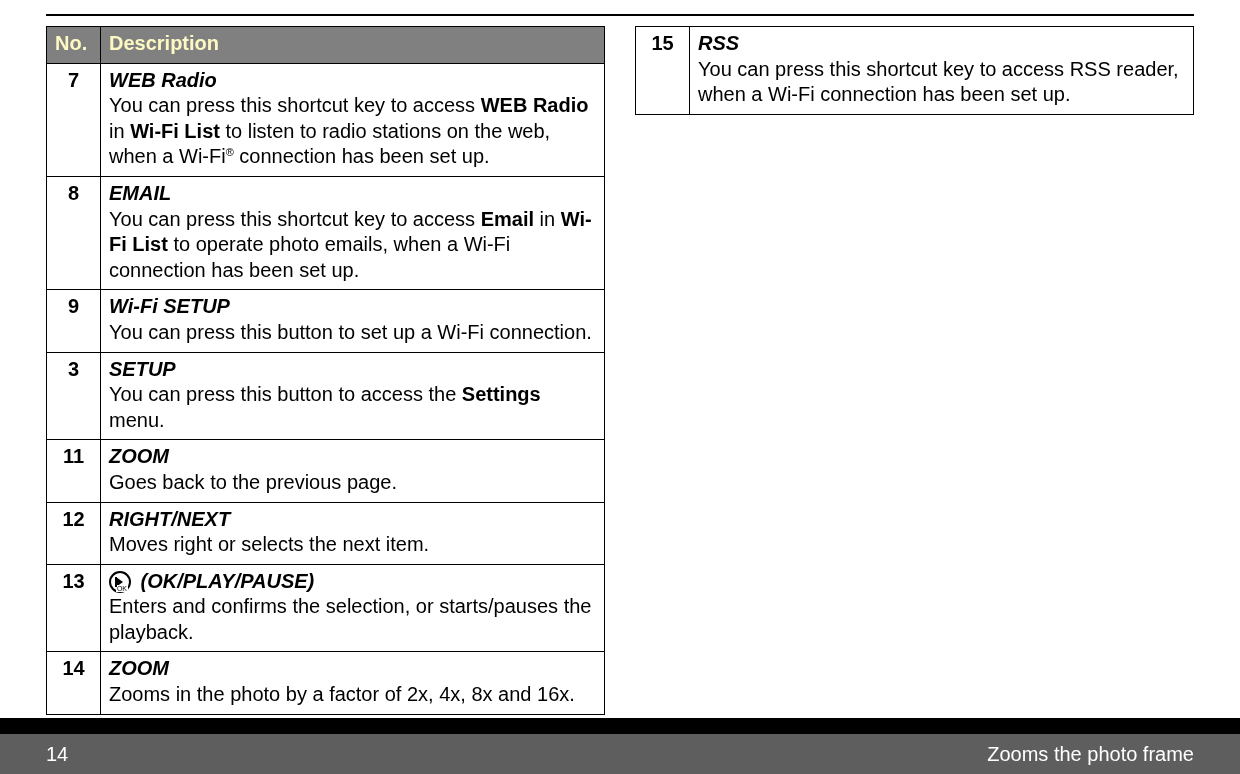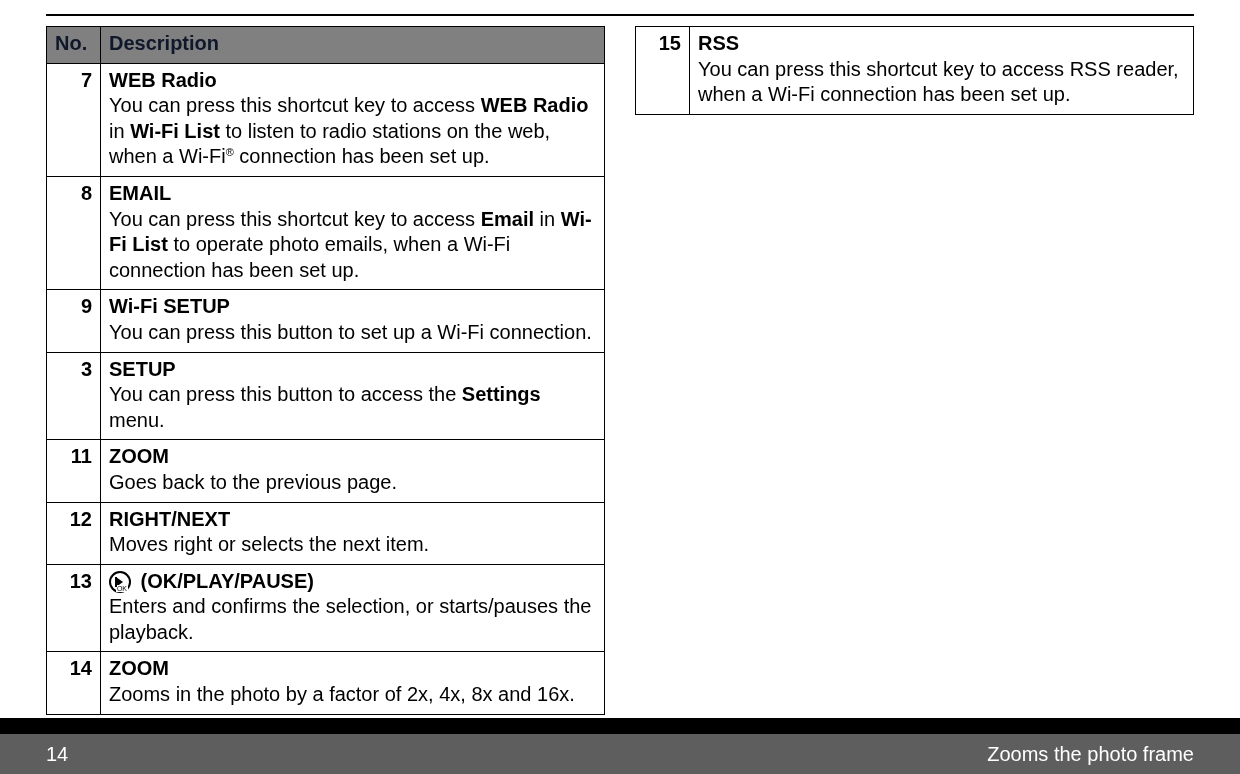--- a/index.html
+++ b/index.html
@@ -35,29 +35,29 @@
   }
   th, td {
     border:1px solid #000;
     padding: 4px 8px 6px 8px;
     vertical-align: top;
     text-align:left;
     line-height:1.28;
   }
   th {
     background:#808080;
-    color:#0f172a;
+    color:#fef9c3;
     font-weight:bold;
   }
   td.no {
     width: 54px;
     font-weight:bold;
-    text-align:right;
+    text-align:center;
   }
-  .title { font-weight:bold; }
+  .title { font-weight:bold;font-style:italic; }
   .b { font-weight:bold; }
   sup { font-size:0.55em; vertical-align:top; position:relative; top:0.1em;}
   .footer {
     position:absolute;
     left:0; right:0; bottom:0;
     height:40px;
     background:#5e5e5e;
     color:#fff;
     font-size:20px;
     display:flex;

